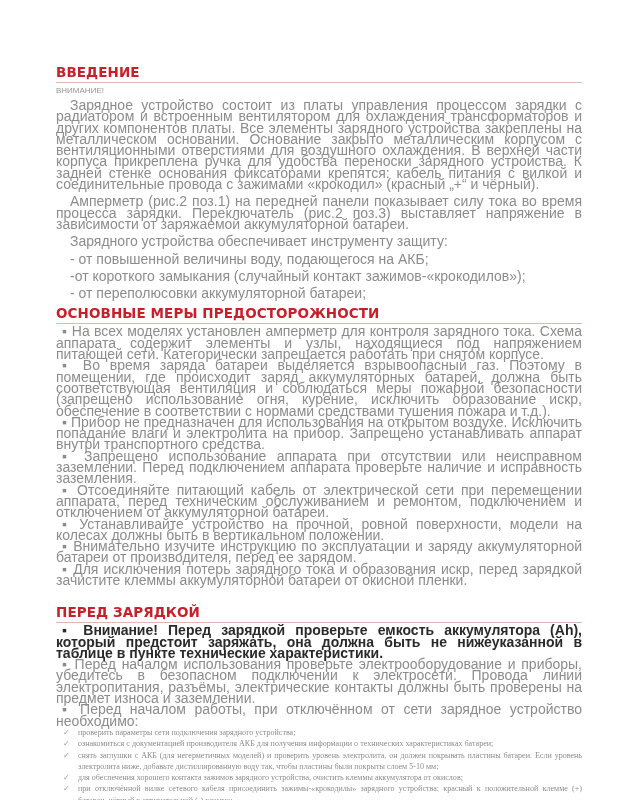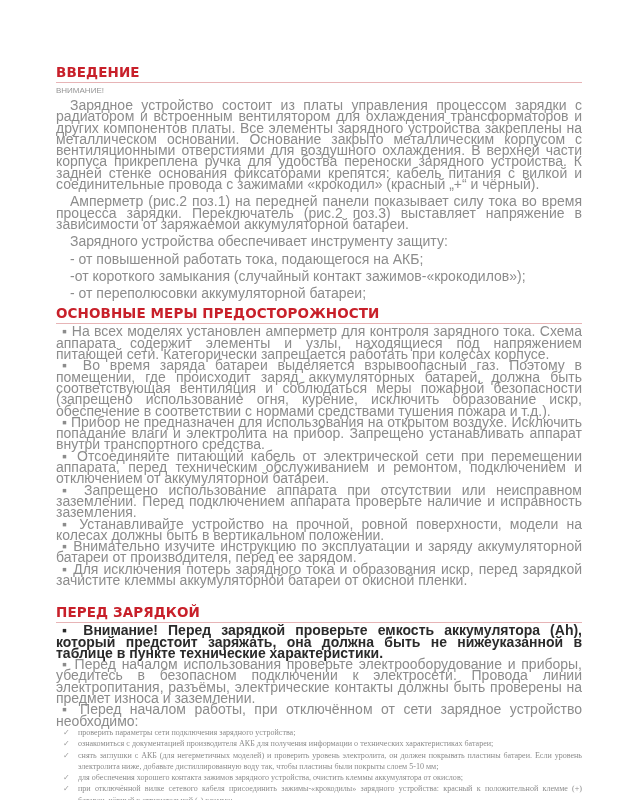--- a/index.html
+++ b/index.html
@@ -24,33 +24,33 @@
 <body>
 
 <div class="page">
 
   <section>
     <h2 class="h">ВВЕДЕНИЕ</h2>
     <p class="sub">ВНИМАНИЕ!</p>
     <p class="p ind gap">Зарядное устройство состоит из платы управления процессом зарядки с радиатором и встроенным вентилятором для охлаждения трансформаторов и других компонентов платы. Все элементы зарядного устройства закреплены на металлическом основании. Основание закрыто металлическим корпусом с вентиляционными отверстиями для воздушного охлаждения. В верхней части корпуса прикреплена ручка для удобства переноски зарядного устройства. К задней стенке основания фиксаторами крепятся: кабель питания с вилкой и соединительные провода с зажимами «крокодил» (красный „+“ и чёрный).</p>
     <p class="p ind gap">Амперметр (рис.2 поз.1) на передней панели показывает силу тока во время процесса зарядки. Переключатель (рис.2 поз.3) выставляет напряжение в зависимости от заряжаемой аккумуляторной батареи.</p>
     <p class="p ind gap">Зарядного устройства обеспечивает инструменту защиту:</p>
-    <p class="p ind gap">- от повышенной работать тока, подающегося на АКБ;</p>
+    <p class="p ind gap">- от повышенной величины воду, подающегося на АКБ;</p>
     <p class="p ind gap">-от короткого замыкания (случайный контакт зажимов-«крокодилов»);</p>
     <p class="p ind gap">- от переполюсовки аккумуляторной батареи;</p>
   </section>
 
   <section class="sec">
     <h2 class="h">ОСНОВНЫЕ МЕРЫ ПРЕДОСТОРОЖНОСТИ</h2>
     <div style="height:2px"></div>
-    <p class="p b">▪ На всех моделях установлен амперметр для контроля зарядного тока. Схема аппарата содержит элементы и узлы, находящиеся под напряжением питающей сети. Категорически запрещается работать при колесах корпусе.</p>
+    <p class="p b">▪ На всех моделях установлен амперметр для контроля зарядного тока. Схема аппарата содержит элементы и узлы, находящиеся под напряжением питающей сети. Категорически запрещается работать при снятом корпусе.</p>
     <p class="p b">▪ Во время заряда батареи выделяется взрывоопасный газ. Поэтому в помещении, где происходит заряд аккумуляторных батарей, должна быть соответствующая вентиляция и соблюдаться меры пожарной безопасности (запрещено использование огня, курение, исключить образование искр, обеспечение в соответствии с нормами средствами тушения пожара и т.д.).</p>
     <p class="p b">▪ Прибор не предназначен для использования на открытом воздухе. Исключить попадание влаги и электролита на прибор. Запрещено устанавливать аппарат внутри транспортного средства.</p>
+    <p class="p b">▪ Запрещено использование аппарата при отсутствии или неисправном заземлении. Перед подключением аппарата проверьте наличие и исправность заземления.</p>
     <p class="p b">▪ Отсоединяйте питающий кабель от электрической сети при перемещении аппарата, перед техническим обслуживанием и ремонтом, подключением и отключением от аккумуляторной батареи.</p>
-    <p class="p b">▪ Запрещено использование аппарата при отсутствии или неисправном заземлении. Перед подключением аппарата проверьте наличие и исправность заземления.</p>
     <p class="p b">▪ Устанавливайте устройство на прочной, ровной поверхности, модели на колесах должны быть в вертикальном положении.</p>
     <p class="p b">▪ Внимательно изучите инструкцию по эксплуатации и заряду аккумуляторной батареи от производителя, перед ее зарядом.</p>
     <p class="p b">▪ Для исключения потерь зарядного тока и образования искр, перед зарядкой зачистите клеммы аккумуляторной батареи от окисной пленки.</p>
   </section>
 
   <section class="sec" style="margin-top:18px">
     <h2 class="h">ПЕРЕД ЗАРЯДКОЙ</h2>
     <div style="height:2px"></div>
     <p class="p b bold">▪ Внимание! Перед зарядкой проверьте емкость аккумулятора (Ah), который предстоит заряжать, она должна быть не нижеуказанной в таблице в пункте технические характеристики.</p>
     <p class="p b">▪ Перед началом использования проверьте электрооборудование и приборы, убедитесь в безопасном подключении к электросети. Провода линии электропитания, разъёмы, электрические контакты должны быть проверены на предмет износа и заземлении.</p>

